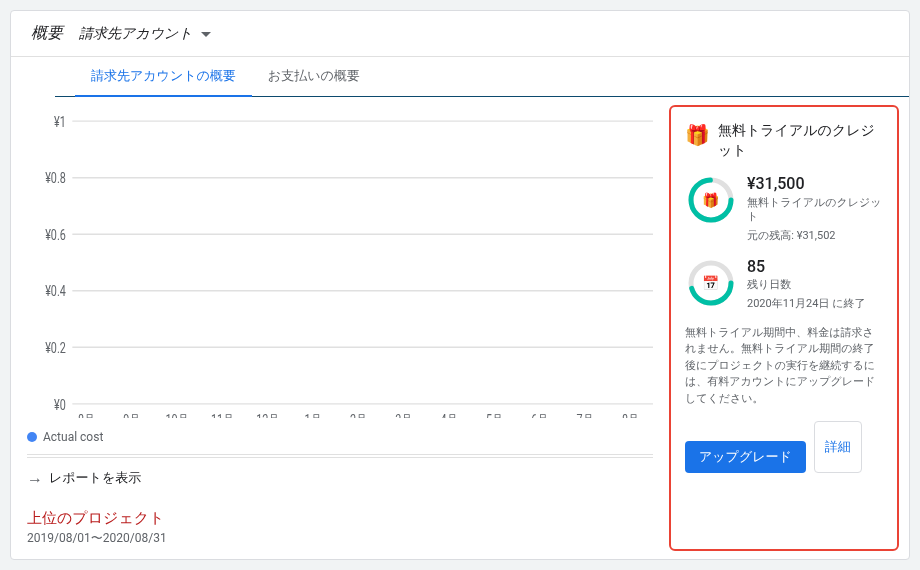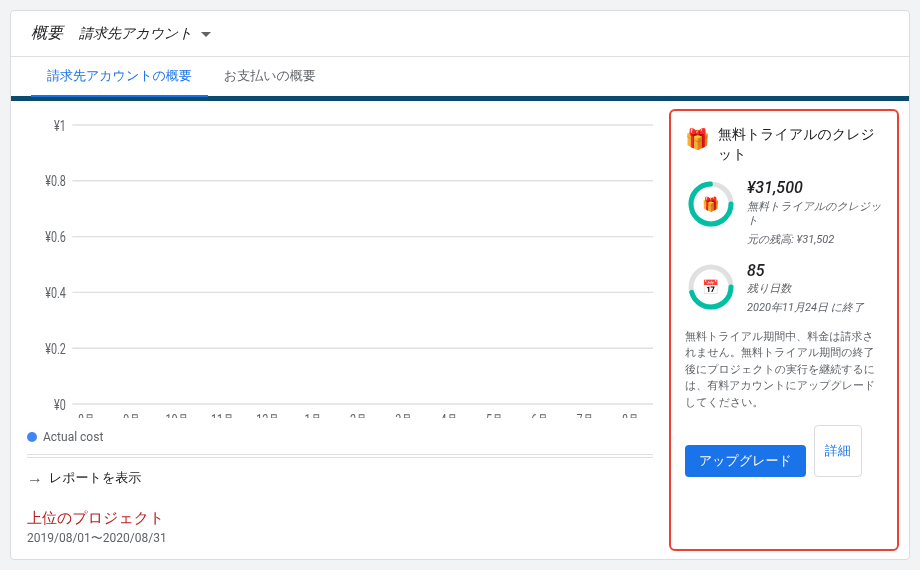--- a/index.html
+++ b/index.html
@@ -48,22 +48,23 @@
     .chevron-down {
       width: 0; height: 0;
       border-left: 5px solid transparent;
       border-right: 5px solid transparent;
       border-top: 5px solid #5f6368;
       margin-top: 2px;
     }
     
     .tabs {
       display: flex;
-      border-bottom: 5px solid #0c4a6e;
+      border-bottom: 1px solid #0c4a6e;
       padding: 0 20px;
+      margin-left: 44px;
     }
     .tab {
       padding: 10px 16px;
       font-size: 13px;
       color: #5f6368;
       cursor: pointer;
       border-bottom: 2px solid transparent;
       margin-bottom: -1px;
     }
     .tab.active {
@@ -182,21 +183,20 @@
     }
     .donut-icon {
       position: absolute;
       top: 50%; left: 50%;
       transform: translate(-50%, -50%);
       font-size: 14px;
       color: #5f6368;
     }
     .credit-info {
       flex: 1;
-      font-style: italic;
     }
     .credit-amount {
       font-size: 16px;
       font-weight: 500;
       color: #202124;
       line-height: 1.3;
     }
     .credit-label {
       font-size: 11px;
       color: #5f6368;

